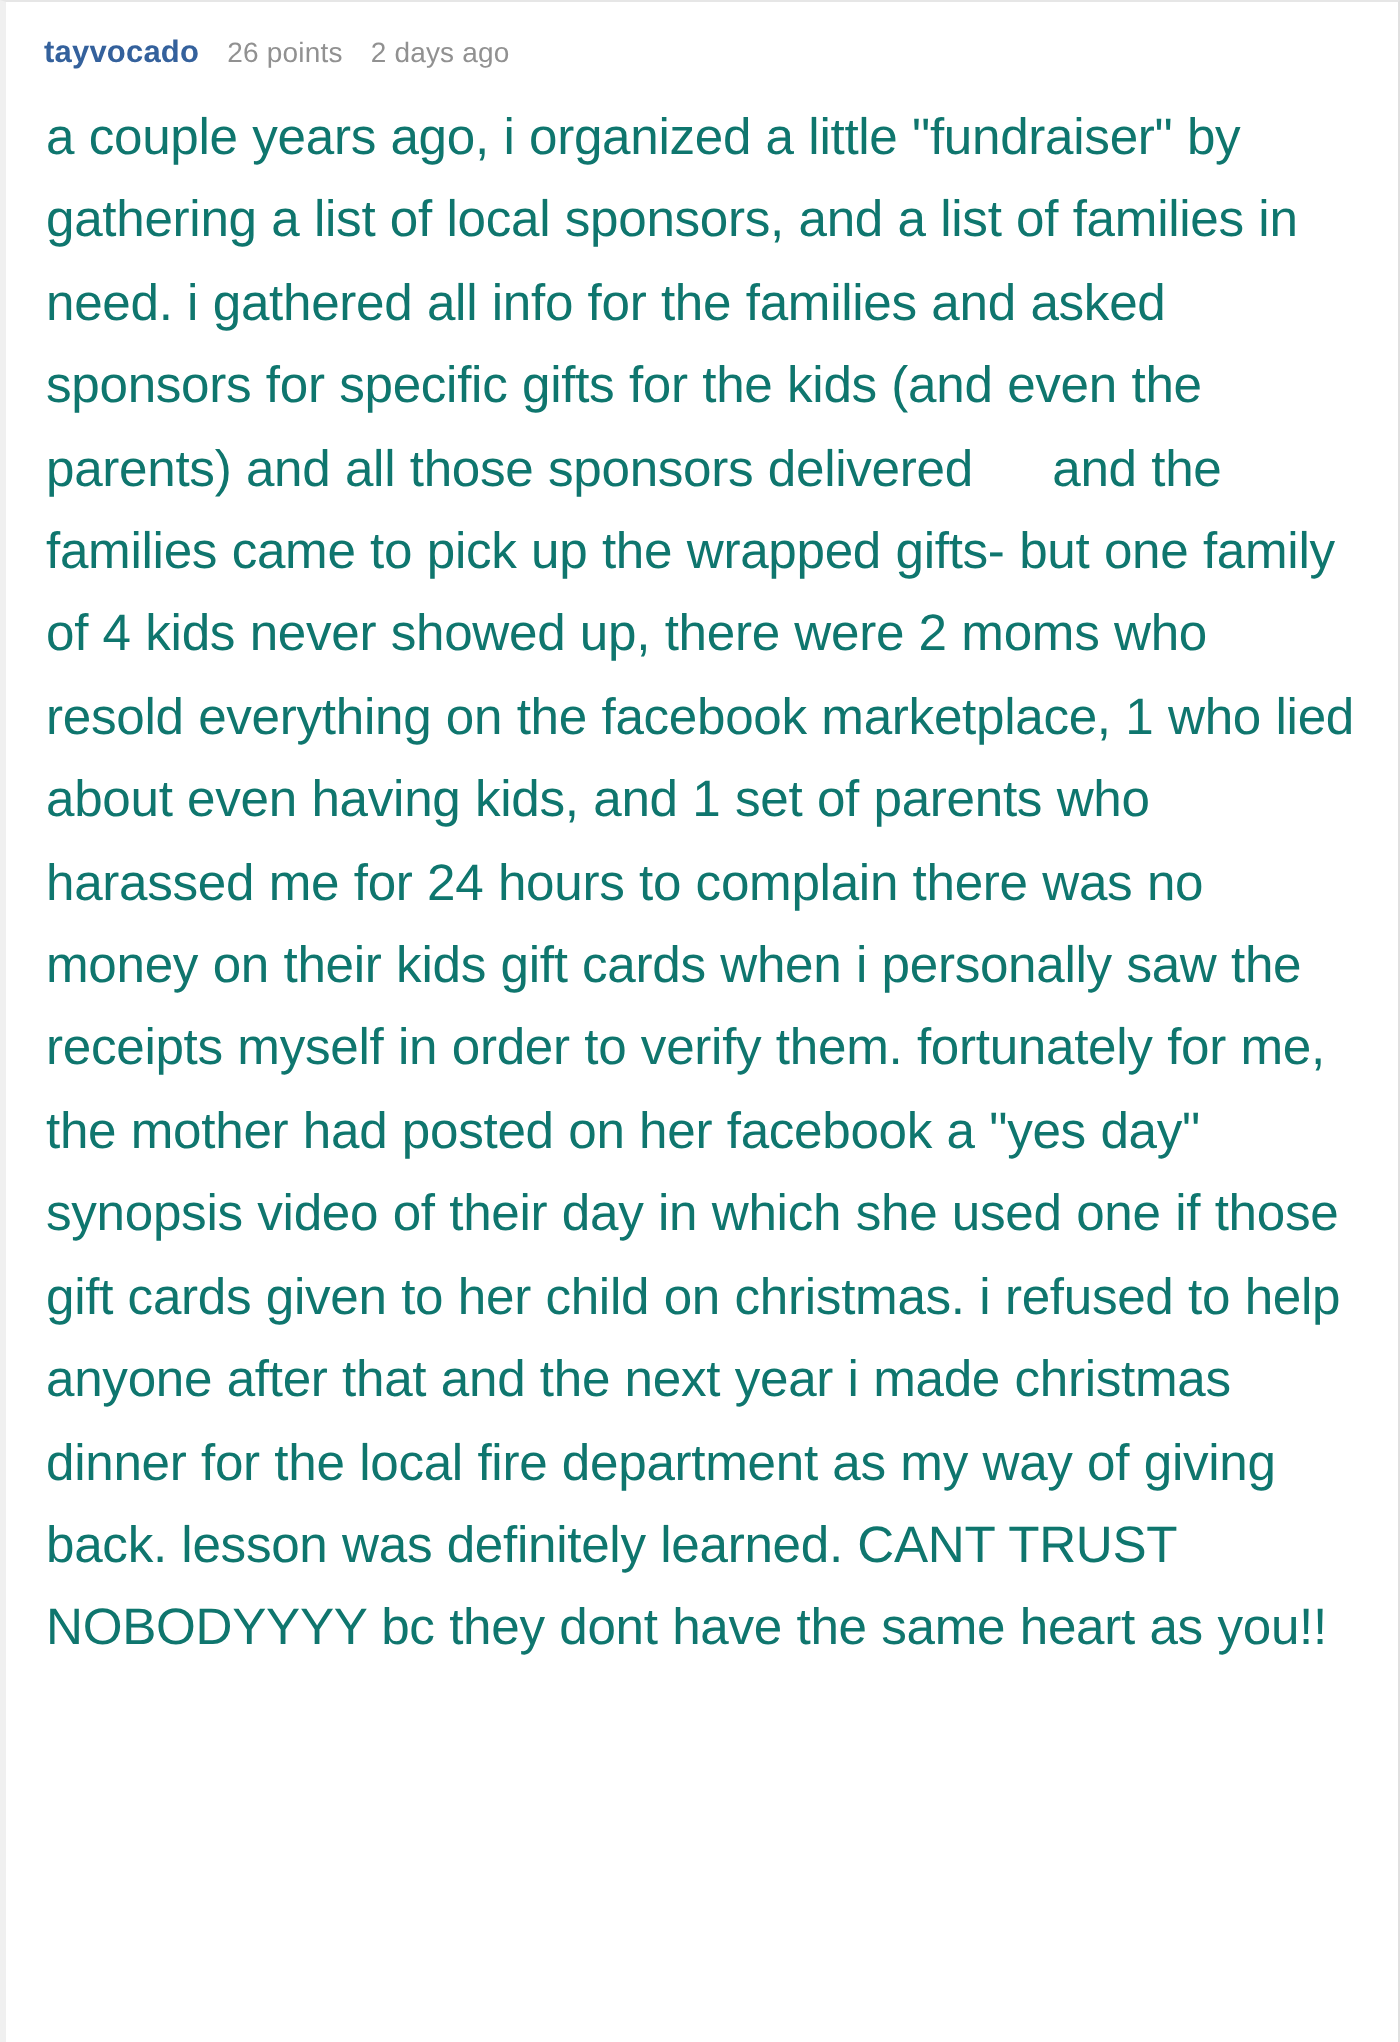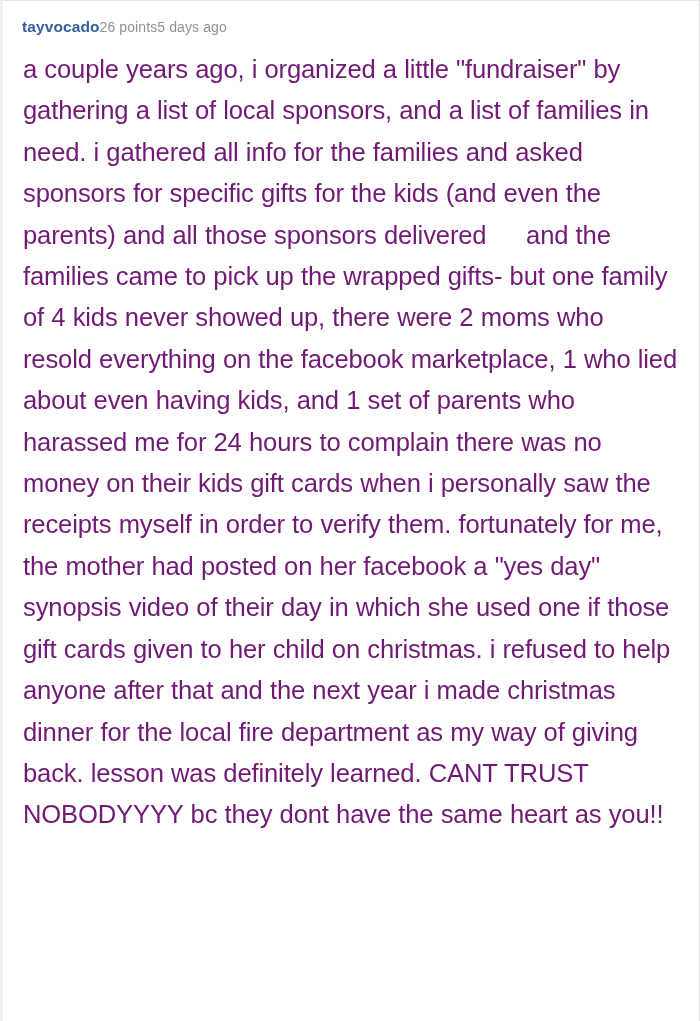--- a/index.html
+++ b/index.html
@@ -22,20 +22,21 @@
     border-top: 1px solid #e6e6e6;
     border-right: 1px solid #e0e0e0;
     border-left: 3px solid #f0f0f0;
     padding: 0;
     position: relative;
   }
 
   .comment-header {
     display: flex;
     align-items: baseline;
+    gap: 14px;
     padding: 17px 0 0 19px;
     white-space: nowrap;
   }
 
   .comment-author {
     font-size: 15.5px;
     font-weight: bold;
     color: #34619c;
     letter-spacing: 0.1px;
     text-decoration: none;
@@ -45,21 +46,21 @@
     font-size: 14px;
     font-weight: normal;
     color: #919191;
     letter-spacing: 0.1px;
   }
 
   .comment-body {
     padding: 13px 22px 0 20px;
     font-size: 25.6px;
     line-height: 41.4px;
-    color: #701a75;
+    color: #0f766e;
     letter-spacing: -0.15px;
     word-spacing: 0.3px;
     text-align: left;
     white-space: pre-wrap;
     font-weight: normal;
   }
 
   
   .missing-glyph {
     display: inline-block;
@@ -69,18 +70,18 @@
   }
 </style>
 </head>
 <body>
 
 <div class="comment-card">
 
   <div class="comment-header">
     <span class="comment-author">tayvocado</span>
     <span class="comment-meta">26 points</span>
-    <span class="comment-meta">5 days ago</span>
+    <span class="comment-meta">2 days ago</span>
   </div>
 
   <div class="comment-body"><span>a couple years ago, i organized a little "fundraiser" by gathering a list of local sponsors, and a list of families in need. i gathered all info for the families and asked sponsors for specific gifts for the kids (and even the parents) and all those sponsors delivered</span><span class="missing-glyph"></span><span>and the families came to pick up the wrapped gifts- but one family of 4 kids never showed up, there were 2 moms who resold everything on the facebook marketplace, 1 who lied about even having kids, and 1 set of parents who harassed me for 24 hours to complain there was no money on their kids gift cards when i personally saw the receipts myself in order to verify them. fortunately for me, the mother had posted on her facebook a "yes day" synopsis video of their day in which she used one if those gift cards given to her child on christmas. i refused to help anyone after that and the next year i made christmas dinner for the local fire department as my way of giving back. lesson was definitely learned. CANT TRUST NOBODYYYY bc they dont have the same heart as you!!</span></div>
 
 </div>
 
 </body></html>

